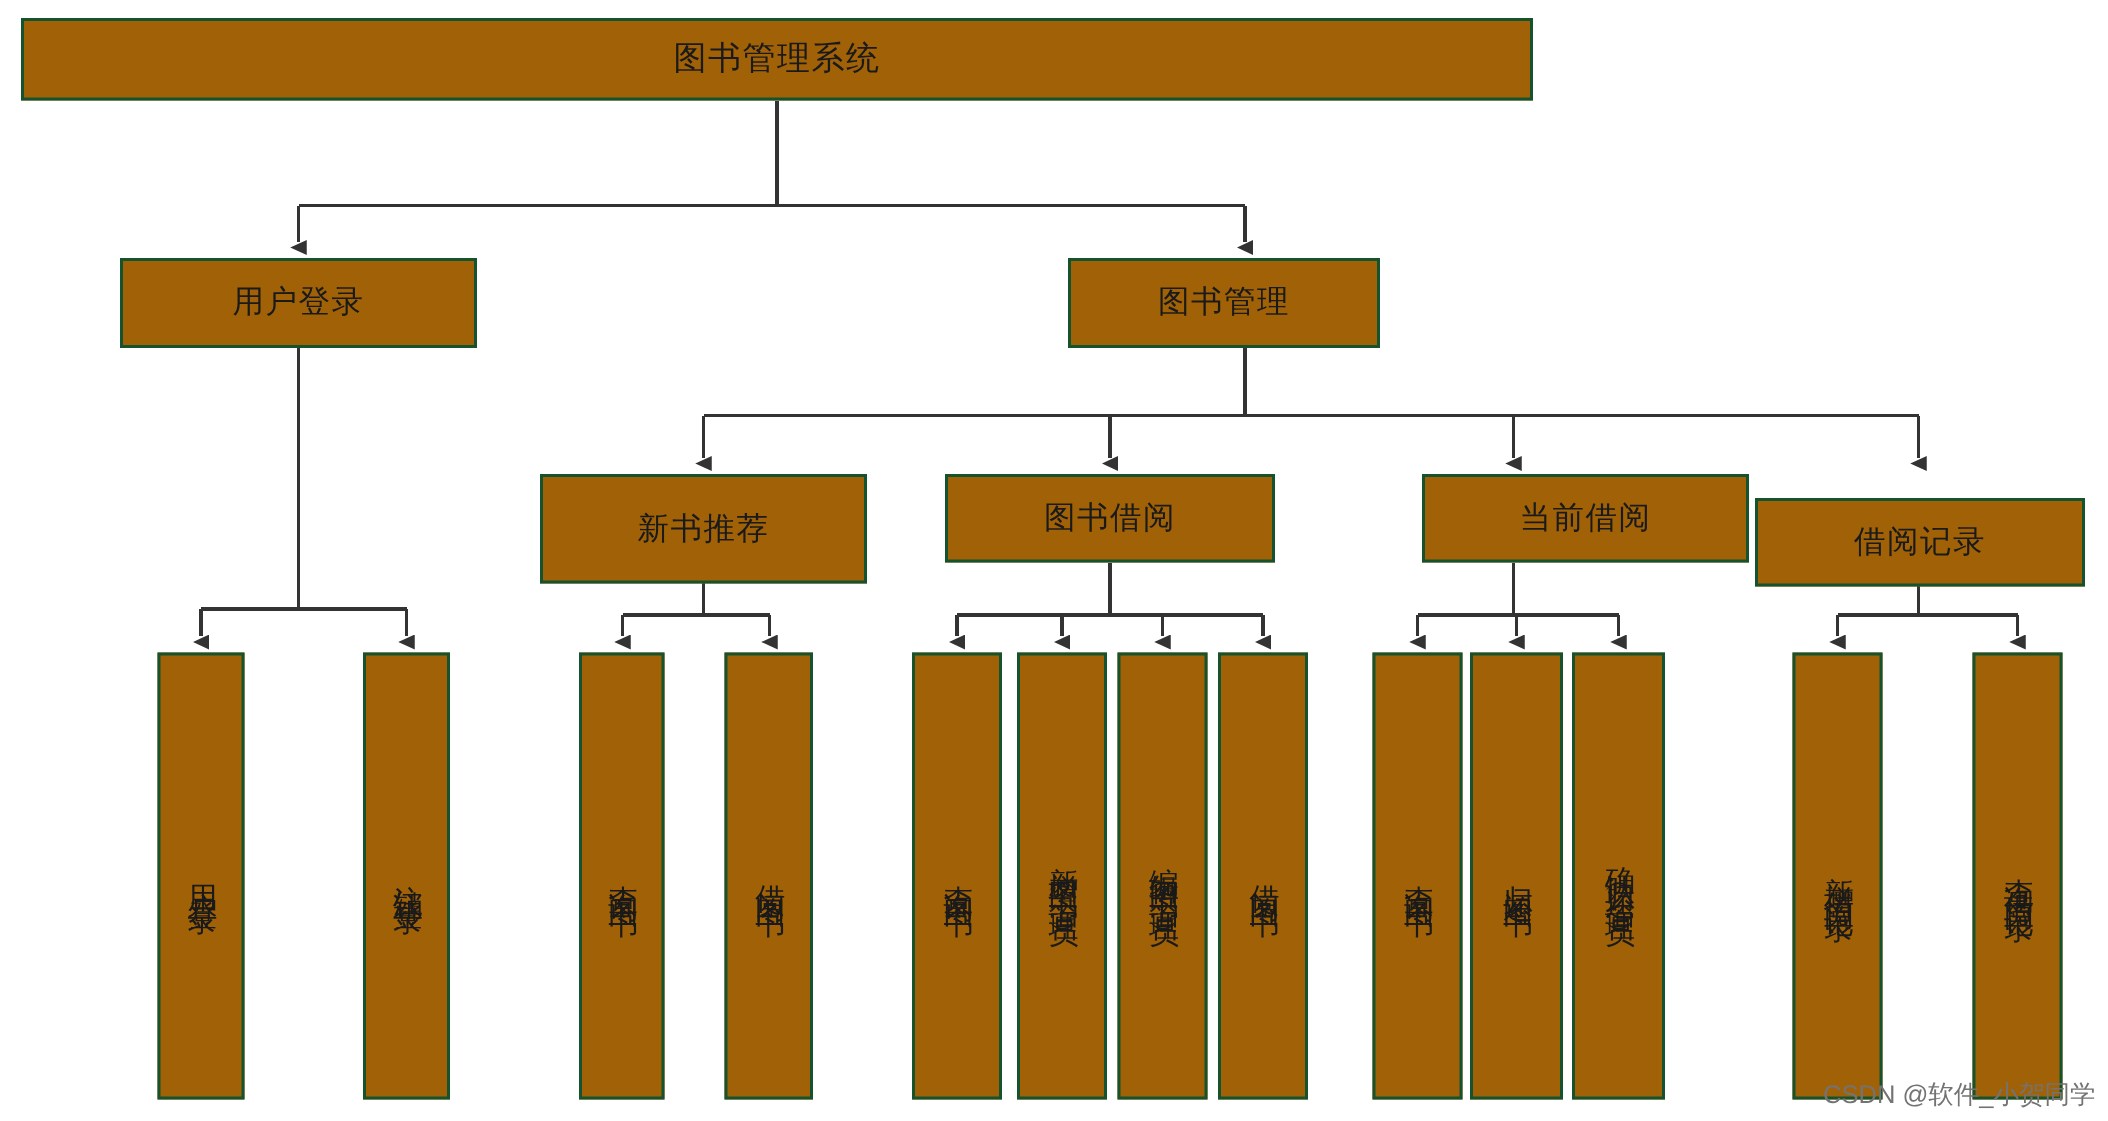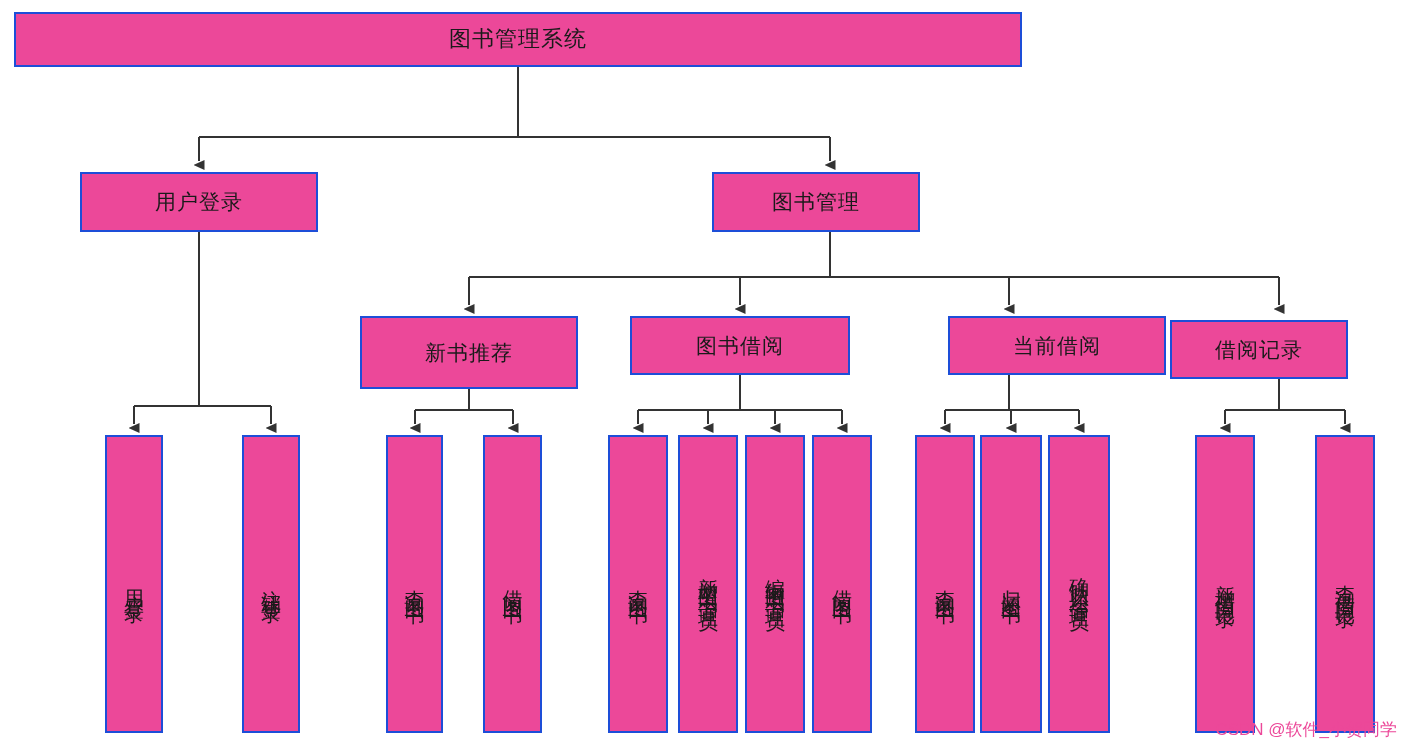--- a/index.html
+++ b/index.html
@@ -8,22 +8,22 @@
     width:1405px;height:747px;
     font-family:"Liberation Sans","DejaVu Sans",sans-serif;
     overflow:hidden;
     position:relative;
   }
   #diagram-root{position:relative;width:1405px;height:747px;background:#fff;}
   svg#edges{position:absolute;left:0;top:0;width:1405px;height:747px;}
   .node{
     position:absolute;
     box-sizing:border-box;
-    background:#ec4899;
-    border:2px solid #1d4ed8;
+    background:#a16207;
+    border:2px solid #14532d;
     display:flex;
     align-items:center;
     justify-content:center;
     color:#1a1a1a;
   }
   .node.h{ 
     font-size:21px;
     letter-spacing:1px;
     line-height:1.2;
   }
@@ -37,21 +37,21 @@
     align-items:center;
     justify-content:center;
     text-align:center;
   }
   .node.root{font-size:22px;}
   .watermark{
     position:absolute;
     right:8px;
     bottom:6px;
     font-size:17px;
-    color:#ec4899;
+    color:#737373;
     white-space:nowrap;
     user-select:none;
     font-family:"Liberation Sans","DejaVu Sans",sans-serif;
   }
 </style>
 </head>
 <body>
 
 <div id="diagram-root">
 
@@ -99,21 +99,21 @@
   </svg>
 
   <div class="node h root" style="left: 14px; top: 12px; width: 1008px; height: 55px;">图书管理系统</div>
 
   <div class="node h" style="left: 80px; top: 172px; width: 238px; height: 60px;">用户登录</div>
   <div class="node h" style="left: 712px; top: 172px; width: 208px; height: 60px;">图书管理</div>
 
   <div class="node h" style="left: 360px; top: 316px; width: 218px; height: 73px;">新书推荐</div>
   <div class="node h" style="left: 630px; top: 316px; width: 220px; height: 59px;">图书借阅</div>
   <div class="node h" style="left: 948px; top: 316px; width: 218px; height: 59px;">当前借阅</div>
-  <div class="node h" style="left: 1170px; top: 320px; width: 178px; height: 59px;">借阅记录</div>
+  <div class="node h" style="left: 1170px; top: 332px; width: 220px; height: 59px;">借阅记录</div>
 
   <div class="node v" style="left: 105px; top: 435px; width: 58px; height: 298px;">用户登录</div>
   <div class="node v" style="left: 242px; top: 435px; width: 58px; height: 298px;">注销登录</div>
 
   <div class="node v" style="left: 386px; top: 435px; width: 57px; height: 298px;">查询图书</div>
   <div class="node v" style="left: 483px; top: 435px; width: 59px; height: 298px;">借阅图书</div>
 
   <div class="node v" style="left: 608px; top: 435px; width: 60px; height: 298px;">查询图书</div>
   <div class="node v" style="left: 678px; top: 435px; width: 60px; height: 298px;">新增图书（管理员）</div>
   <div class="node v" style="left: 745px; top: 435px; width: 60px; height: 298px;">编辑图书（管理员）</div>

